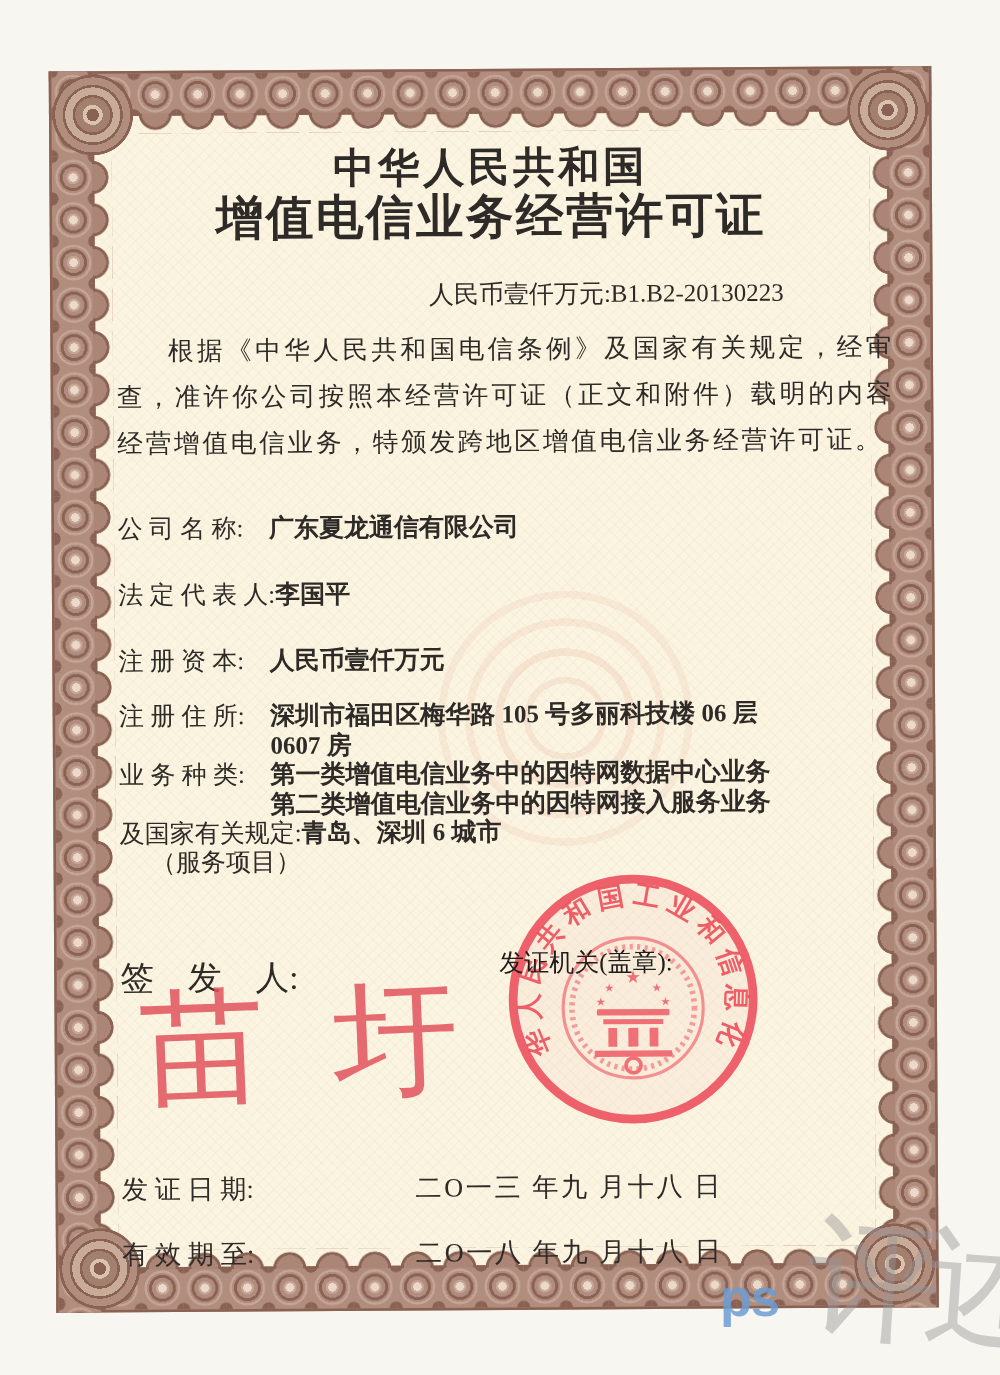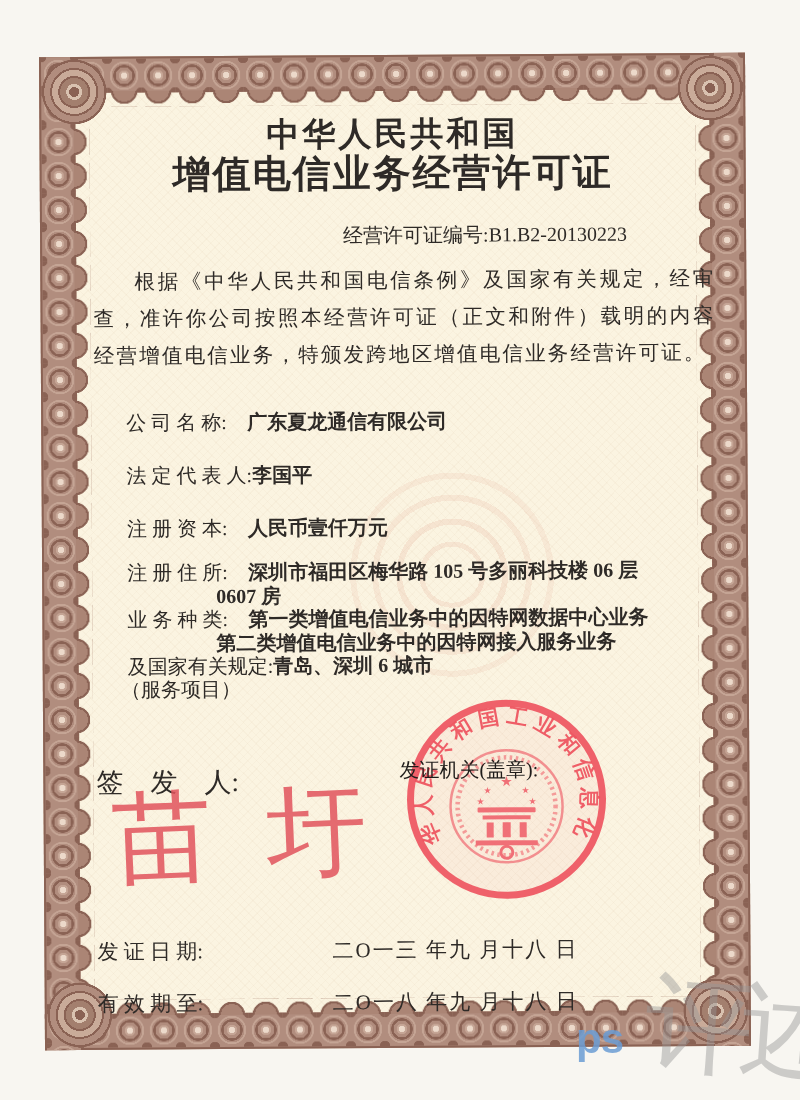--- a/index.html
+++ b/index.html
@@ -66,21 +66,21 @@
   }
 
   
   .t{position:absolute;color:#2e2a27;}
   .title1{left:0;right:0;top:57px;text-align:center;font-size:33px;font-weight:700;letter-spacing:3px;}
   .title2{left:0;right:0;top:93px;text-align:center;font-size:38px;font-weight:700;letter-spacing:2px;}
   .license{left:303px;top:167px;font-size:20px;}
   .body-par{left:53px;top:207px;width:622px;font-size:20.5px;line-height:37px;
     letter-spacing:2.2px;text-indent:2em;text-align:justify;}
   .frow{left:53px;font-size:20px;white-space:nowrap;}
-  .flabel{display:inline-block;min-width:121px;white-space:pre;margin-left:32px;}
+  .flabel{display:inline-block;min-width:121px;white-space:pre;}
   .fvalue{font-weight:700;}
   .fcont{left:174px;font-size:20px;font-weight:700;white-space:nowrap;}
   .note{left:50px;font-size:20px;margin-left:28px;}
   .signlabel{left:53px;top:708px;font-size:27px;white-space:pre;}
   .signature{
     left:68px;top:712px;font-size:100px;color:rgba(224,82,92,0.85);
     letter-spacing:55px;white-space:nowrap;transform:rotate(-2deg);
     font-weight:400;
   }
   .authority{left:356px;top:702px;font-size:20px;z-index:6;color:#1f1c1a;}
@@ -120,21 +120,21 @@
     <div class="sc sc-right"></div>
     <div class="corner c-tl"></div>
     <div class="corner c-tr"></div>
     <div class="corner c-bl"></div>
     <div class="corner c-br"></div>
 
     <div class="flower"></div>
 
     <div class="t title1">中华人民共和国</div>
     <div class="t title2">增值电信业务经营许可证</div>
-    <div class="t license"><span>经营许可证编号:</span><span>B1.B2-20130223</span></div>
+    <div class="t license"><span>人民币壹仟万元:</span><span>B1.B2-20130223</span></div>
 
     <div class="t body-par">根据《中华人民共和国电信条例》及国家有关规定，经审查，准许你公司按照本经营许可证（正文和附件）载明的内容经营增值电信业务，特颁发跨地区增值电信业务经营许可证。</div>
 
     <div class="t frow" style="top:353px"><span class="flabel">公 司 名 称:</span><span class="fvalue">广东夏龙通信有限公司</span></div>
 
     <div class="t frow" style="top:406px"><span class="flabel">法 定 代 表 人:</span><span class="fvalue">李国平</span></div>
 
     <div class="t frow" style="top:459px"><span class="flabel">注 册 资 本:</span><span class="fvalue">人民币壹仟万元</span></div>
 
     <div class="t frow" style="top:503px"><span class="flabel">注 册 住 所:</span><span class="fvalue">深圳市福田区梅华路 105 号多丽科技楼 06 层</span></div>

